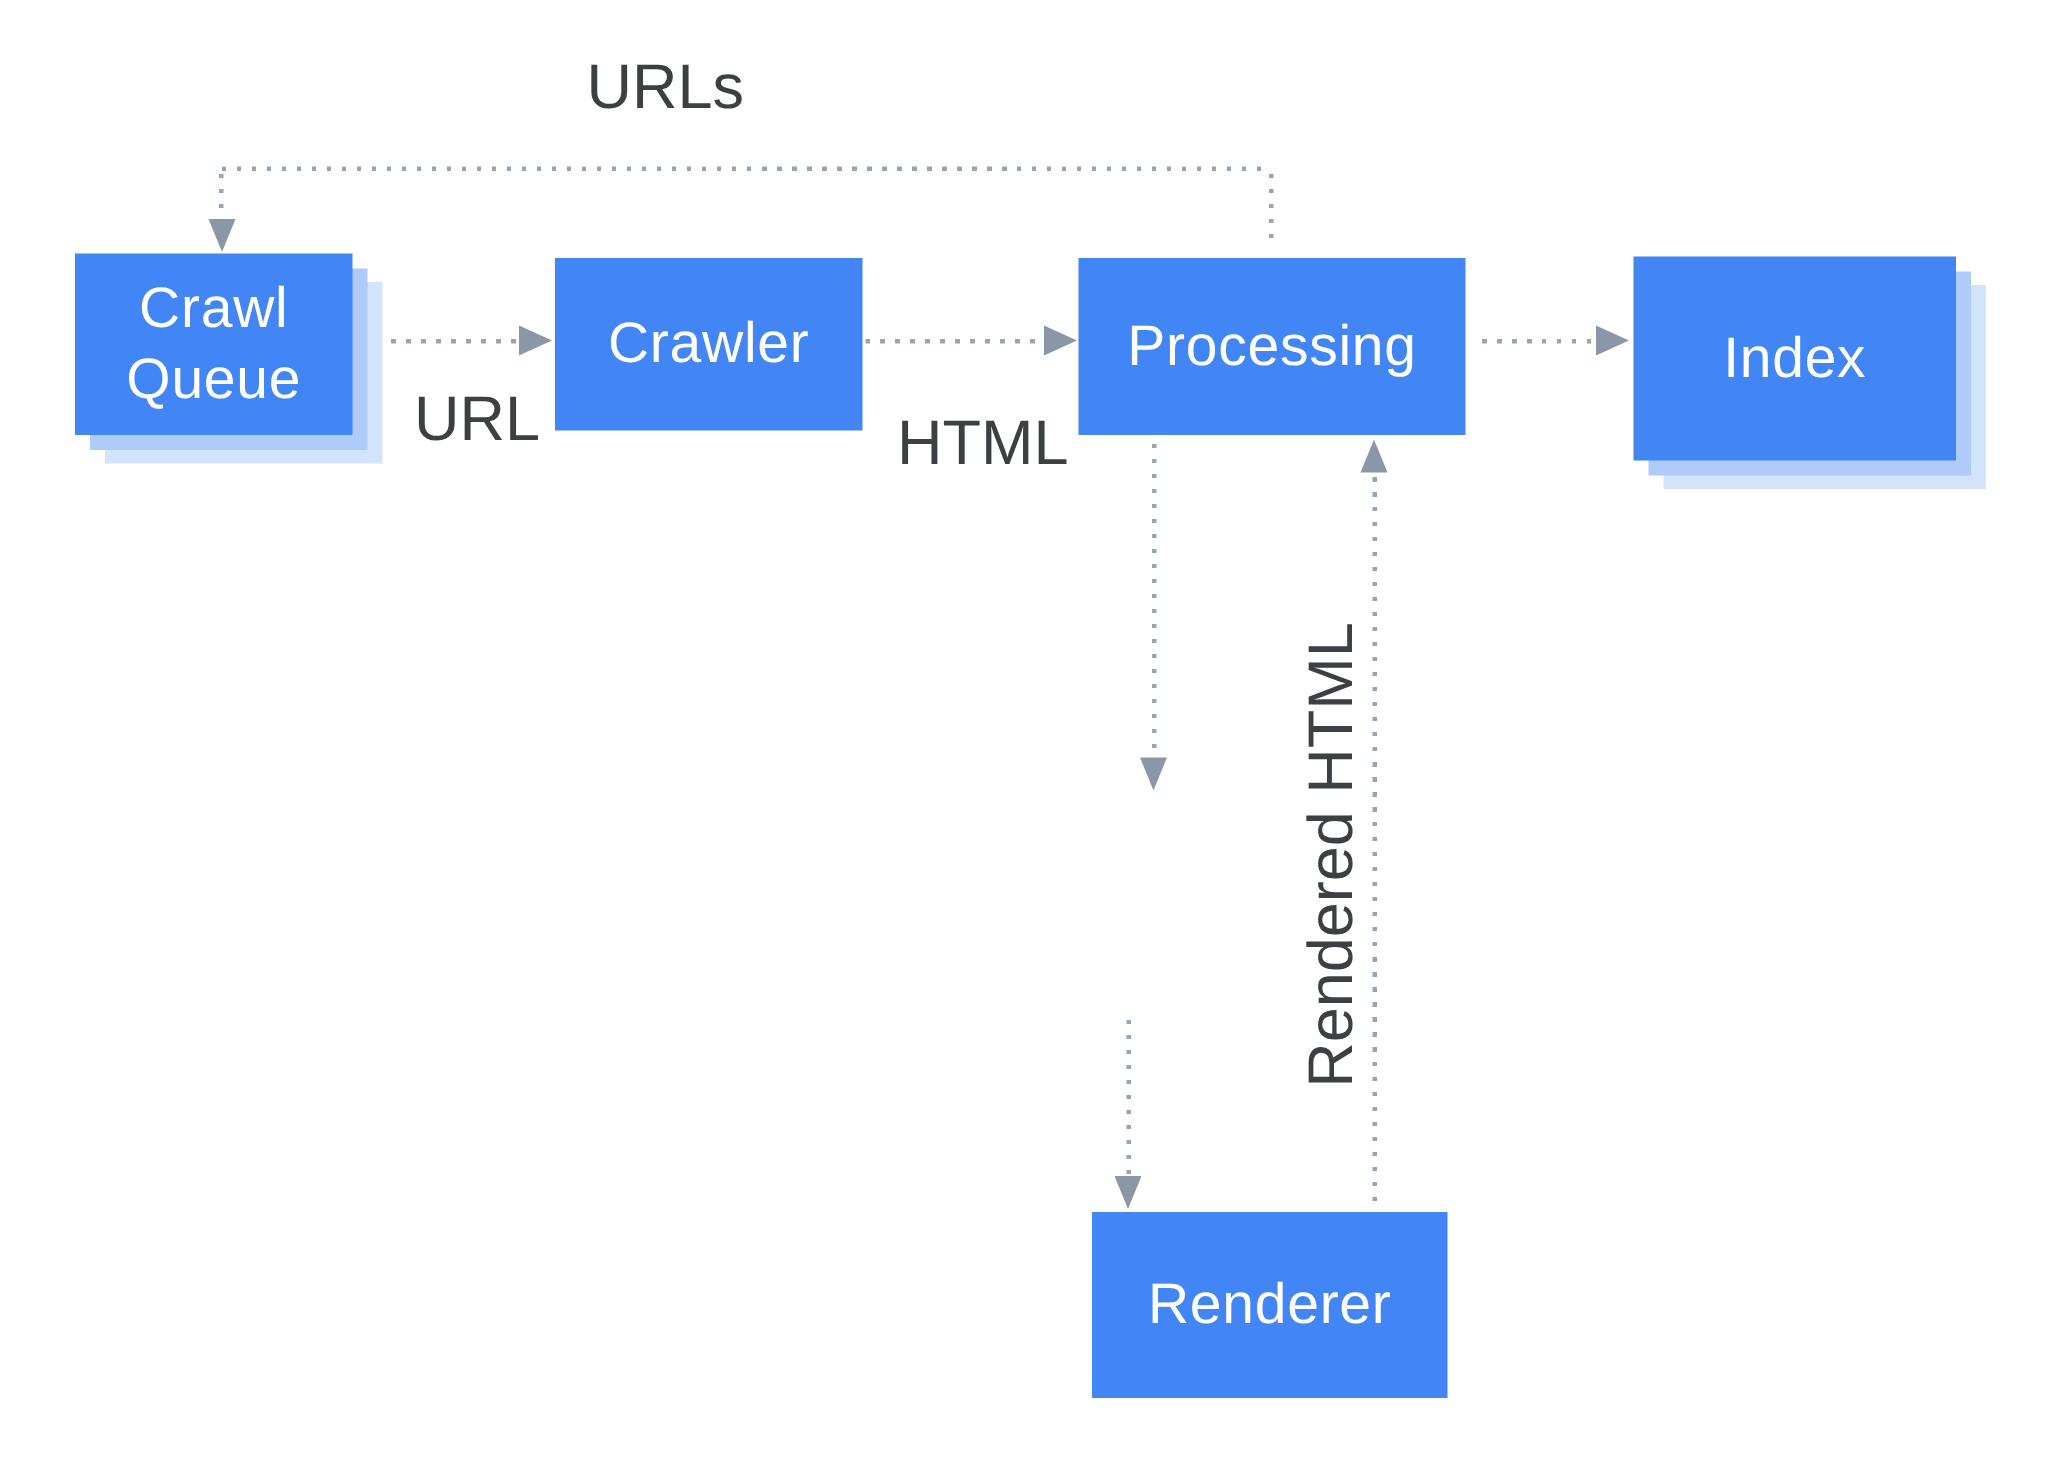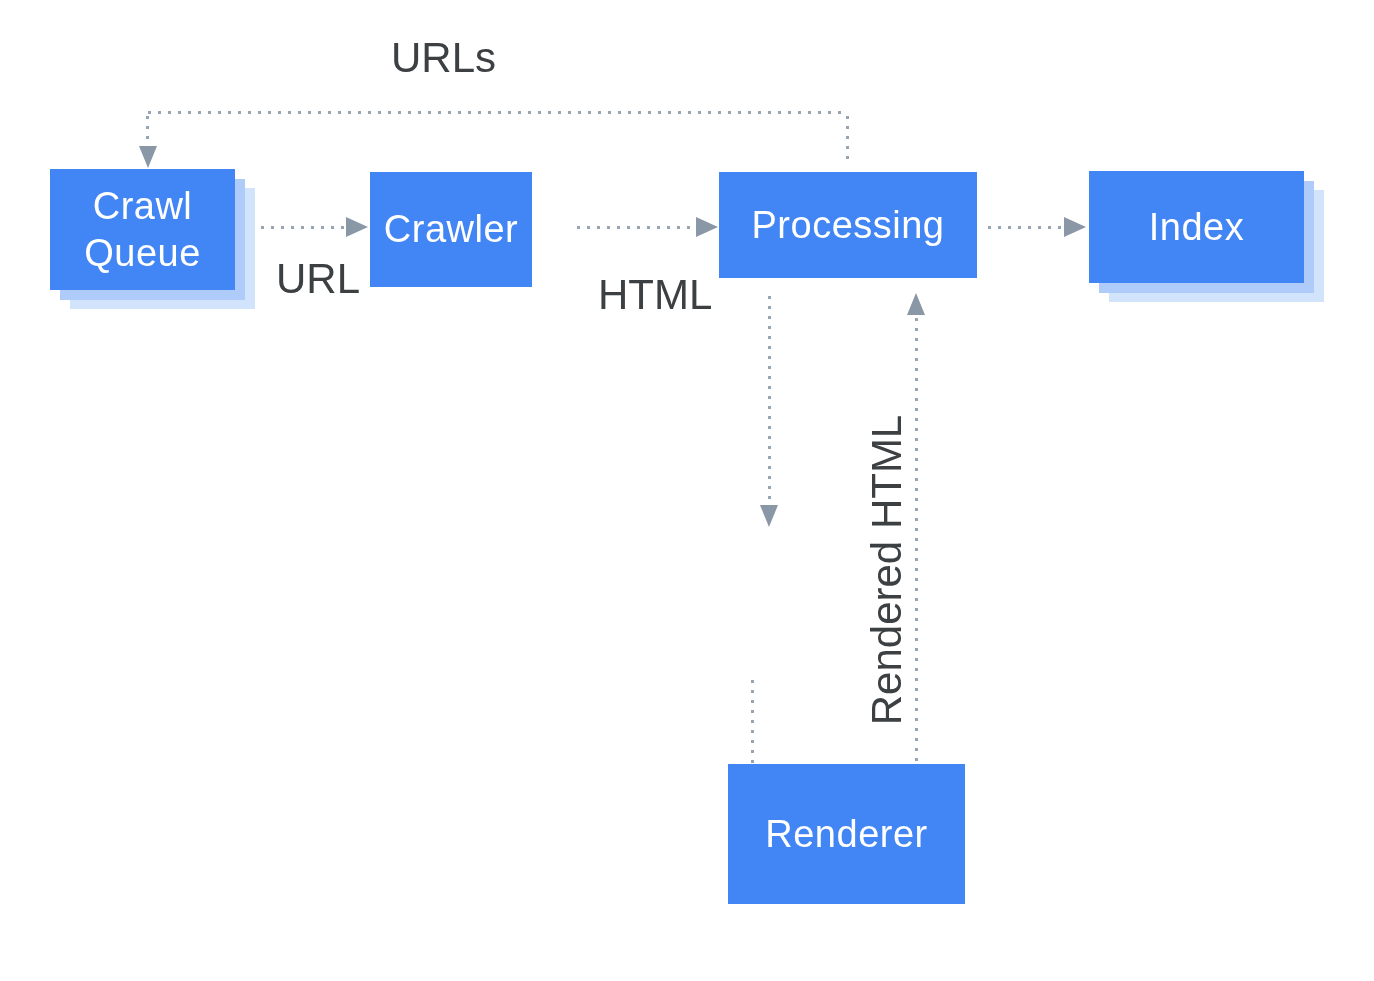--- a/index.html
+++ b/index.html
@@ -105,30 +105,30 @@
   <div class="arrow down" style="left:743px; top:784px"></div>
 
   <div class="vline" style="left:915px; top:318px; height:488px"></div>
   <div class="arrow up" style="left:907px; top:293px"></div>
   <div class="edge-label rotated" style="left:726px; top:547px">Rendered HTML</div>
 
   <div class="node stacked" style="left:50px; top:169px; width:185px; height:121px">
     <span style="max-width:160px; display:inline-block;">Crawl Queue</span>
   </div>
 
-  <div class="node" style="left:370px; top:172px; width:162px; height:115px">
+  <div class="node" style="left:370px; top:172px; width:205px; height:115px">
     <span>Crawler</span>
   </div>
 
-  <div class="node" style="left:719px; top:172px; width:258px; height:106px">
+  <div class="node" style="left:719px; top:172px; width:258px; height:118px">
     <span>Processing</span>
   </div>
 
-  <div class="node stacked" style="left:1089px; top:171px; width:215px; height:112px">
+  <div class="node stacked" style="left:1089px; top:171px; width:215px; height:136px">
     <span>Index</span>
   </div>
 
 
-  <div class="node" style="left:728px; top:764px; width:237px; height:140px">
+  <div class="node" style="left:728px; top:808px; width:237px; height:124px">
     <span>Renderer</span>
   </div>
 
 </div>
 
 </body></html>

